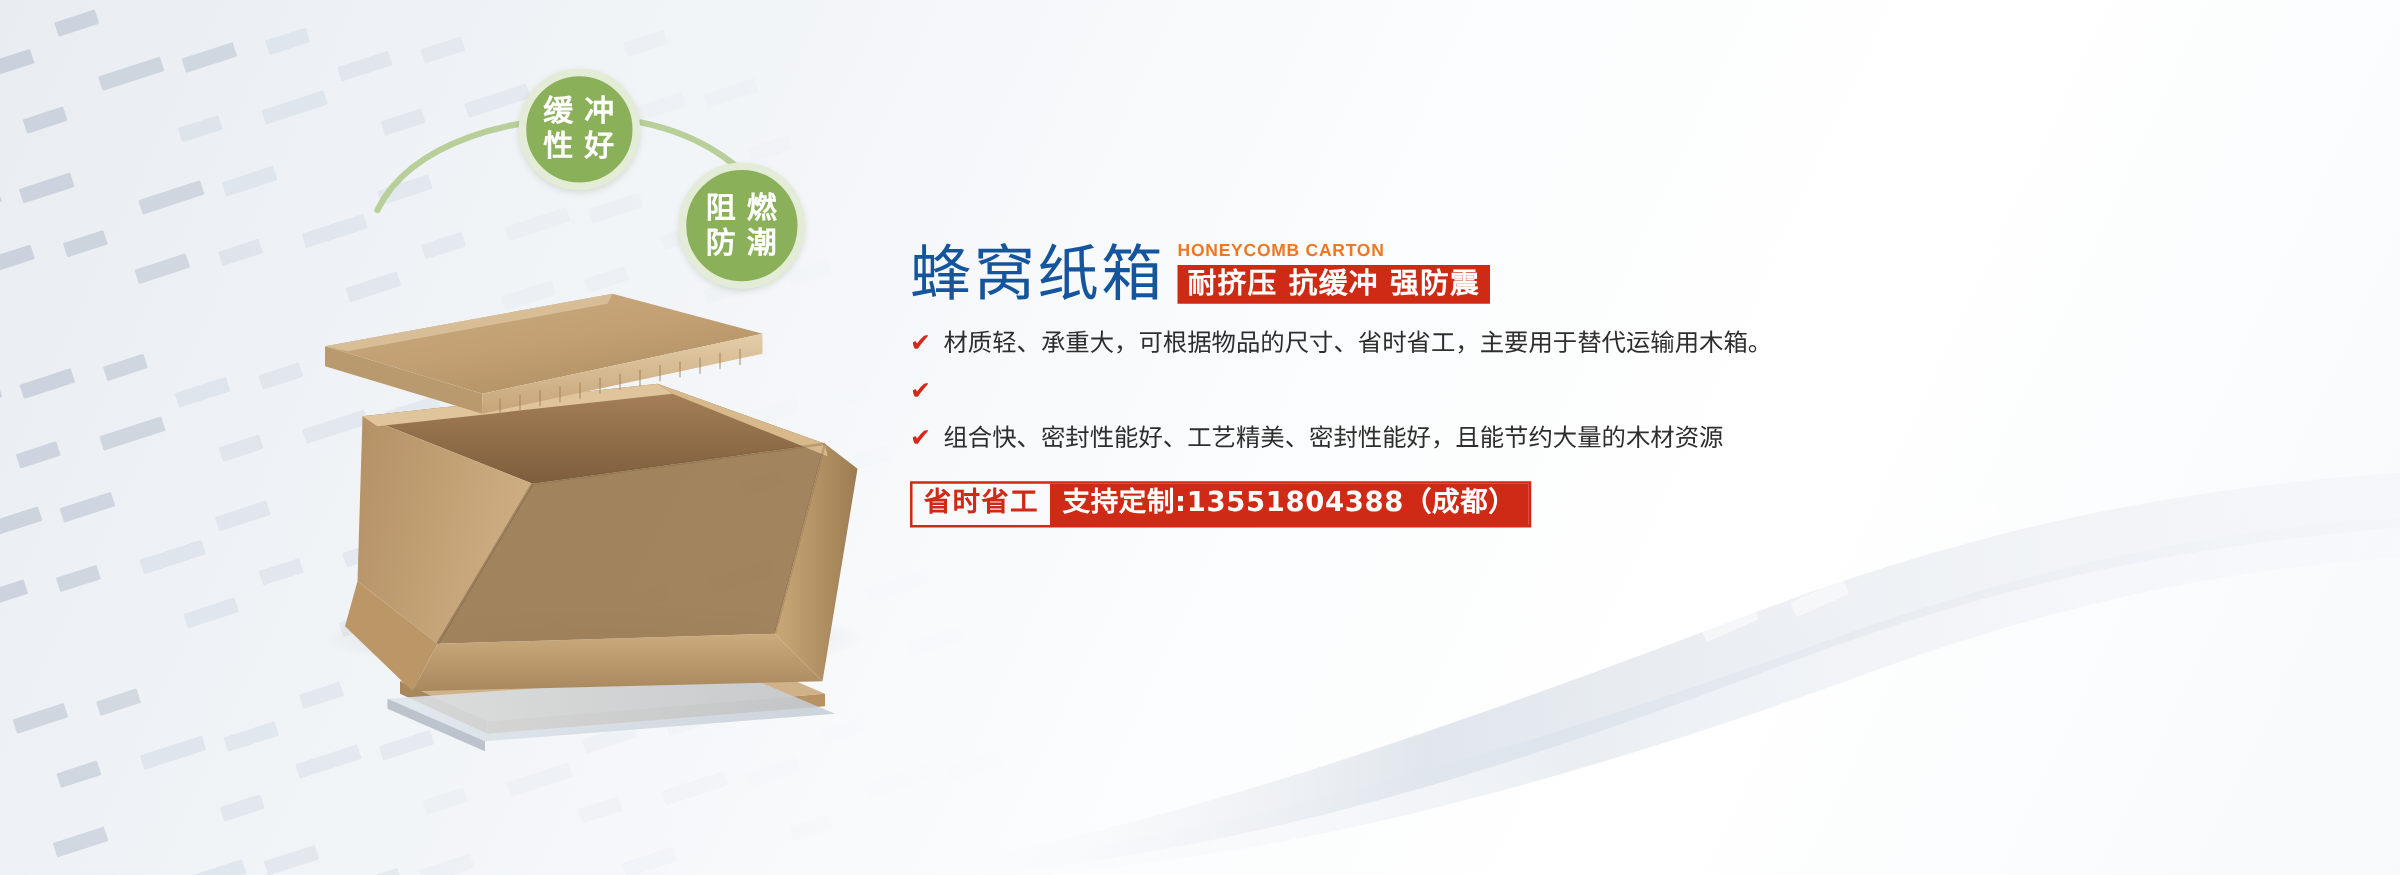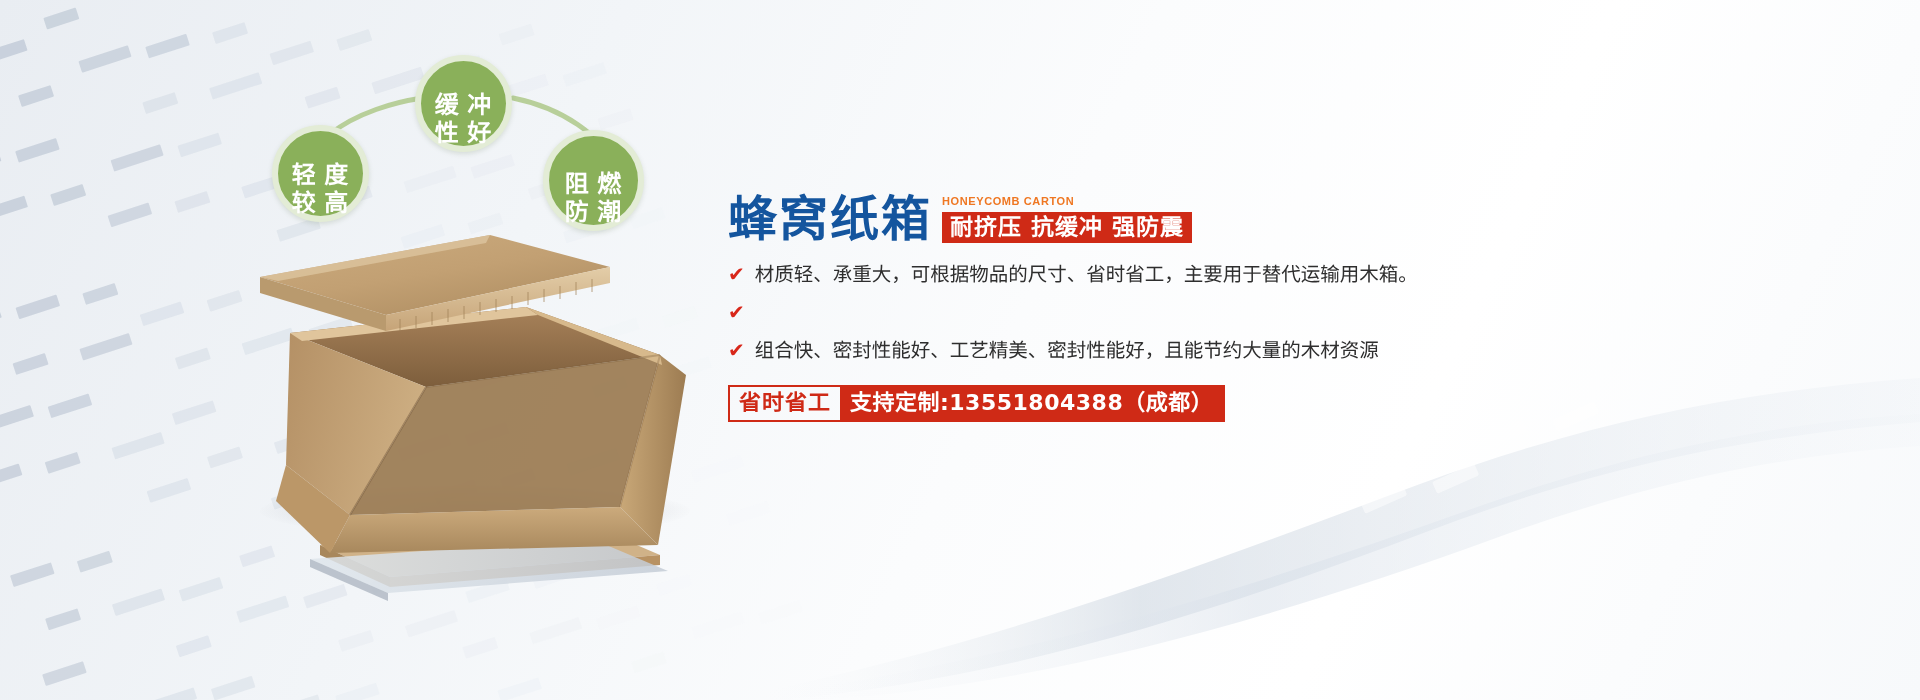--- a/index.html
+++ b/index.html
@@ -62,21 +62,21 @@
   
   .bubble {
     position: absolute;
     border-radius: 50%;
     background: #8ab05a;
     border: 6px solid #e3ecd6;
     box-sizing: border-box;
     color: #ffffff;
     display: flex;
     align-items: center;
-    justify-content: flex-end;
+    justify-content: center;
     flex-direction: column;
     line-height: 1.14;
     font-weight: 700;
     letter-spacing: 1px;
     text-align: center;
     box-shadow: 0 2px 5px rgba(90,110,70,0.18);
   }
   .bubble span { display: block; white-space: nowrap; }
 
   .bubble-top {
@@ -123,30 +123,30 @@
   }
 
   .title-row {
     display: flex;
     align-items: flex-end;
     gap: 10px;
     height: 58px;
   }
   .main-title {
     font-size: 49px;
-    font-weight: 700;
+    font-weight: 400;
     color: #14559e;
     letter-spacing: 2px;
     line-height: 1;
     white-space: nowrap;
     font-family: "DejaVu Sans", "Liberation Sans", sans-serif;
   }
   .title-right { display: flex; flex-direction: column; padding-bottom: 1px; }
   .eng-title {
-    font-size: 11px;
+    font-size: 14px;
     font-weight: 700;
     color: #ef7722;
     letter-spacing: 0.6px;
     line-height: 1;
     margin-bottom: 5px;
     white-space: nowrap;
   }
   .red-strip {
     background: #cf2a16;
     color: #ffffff;
@@ -354,24 +354,20 @@
     <svg class="connector" viewBox="0 0 400 130">
       <path d="M32,78 C60,20 150,4 186,6" fill="none" stroke="#b8cf9a" stroke-width="5" stroke-linecap="round"></path>
       <path d="M243,8 C292,18 330,44 352,82" fill="none" stroke="#b8cf9a" stroke-width="5" stroke-linecap="round"></path>
     </svg>
 
     <div class="bubble bubble-top">
       <span>缓 冲</span>
       <span>性 好</span>
     </div>
 
-    <div class="bubble bubble-left">
-      <span>轻 度</span>
-      <span>较 高</span>
-    </div>
 
     <div class="bubble bubble-right">
       <span>阻 燃</span>
       <span>防 潮</span>
     </div>
 
     <div class="shadow-ell"></div>
 
     <svg class="carton" viewBox="0 0 560 390">
       <defs>

